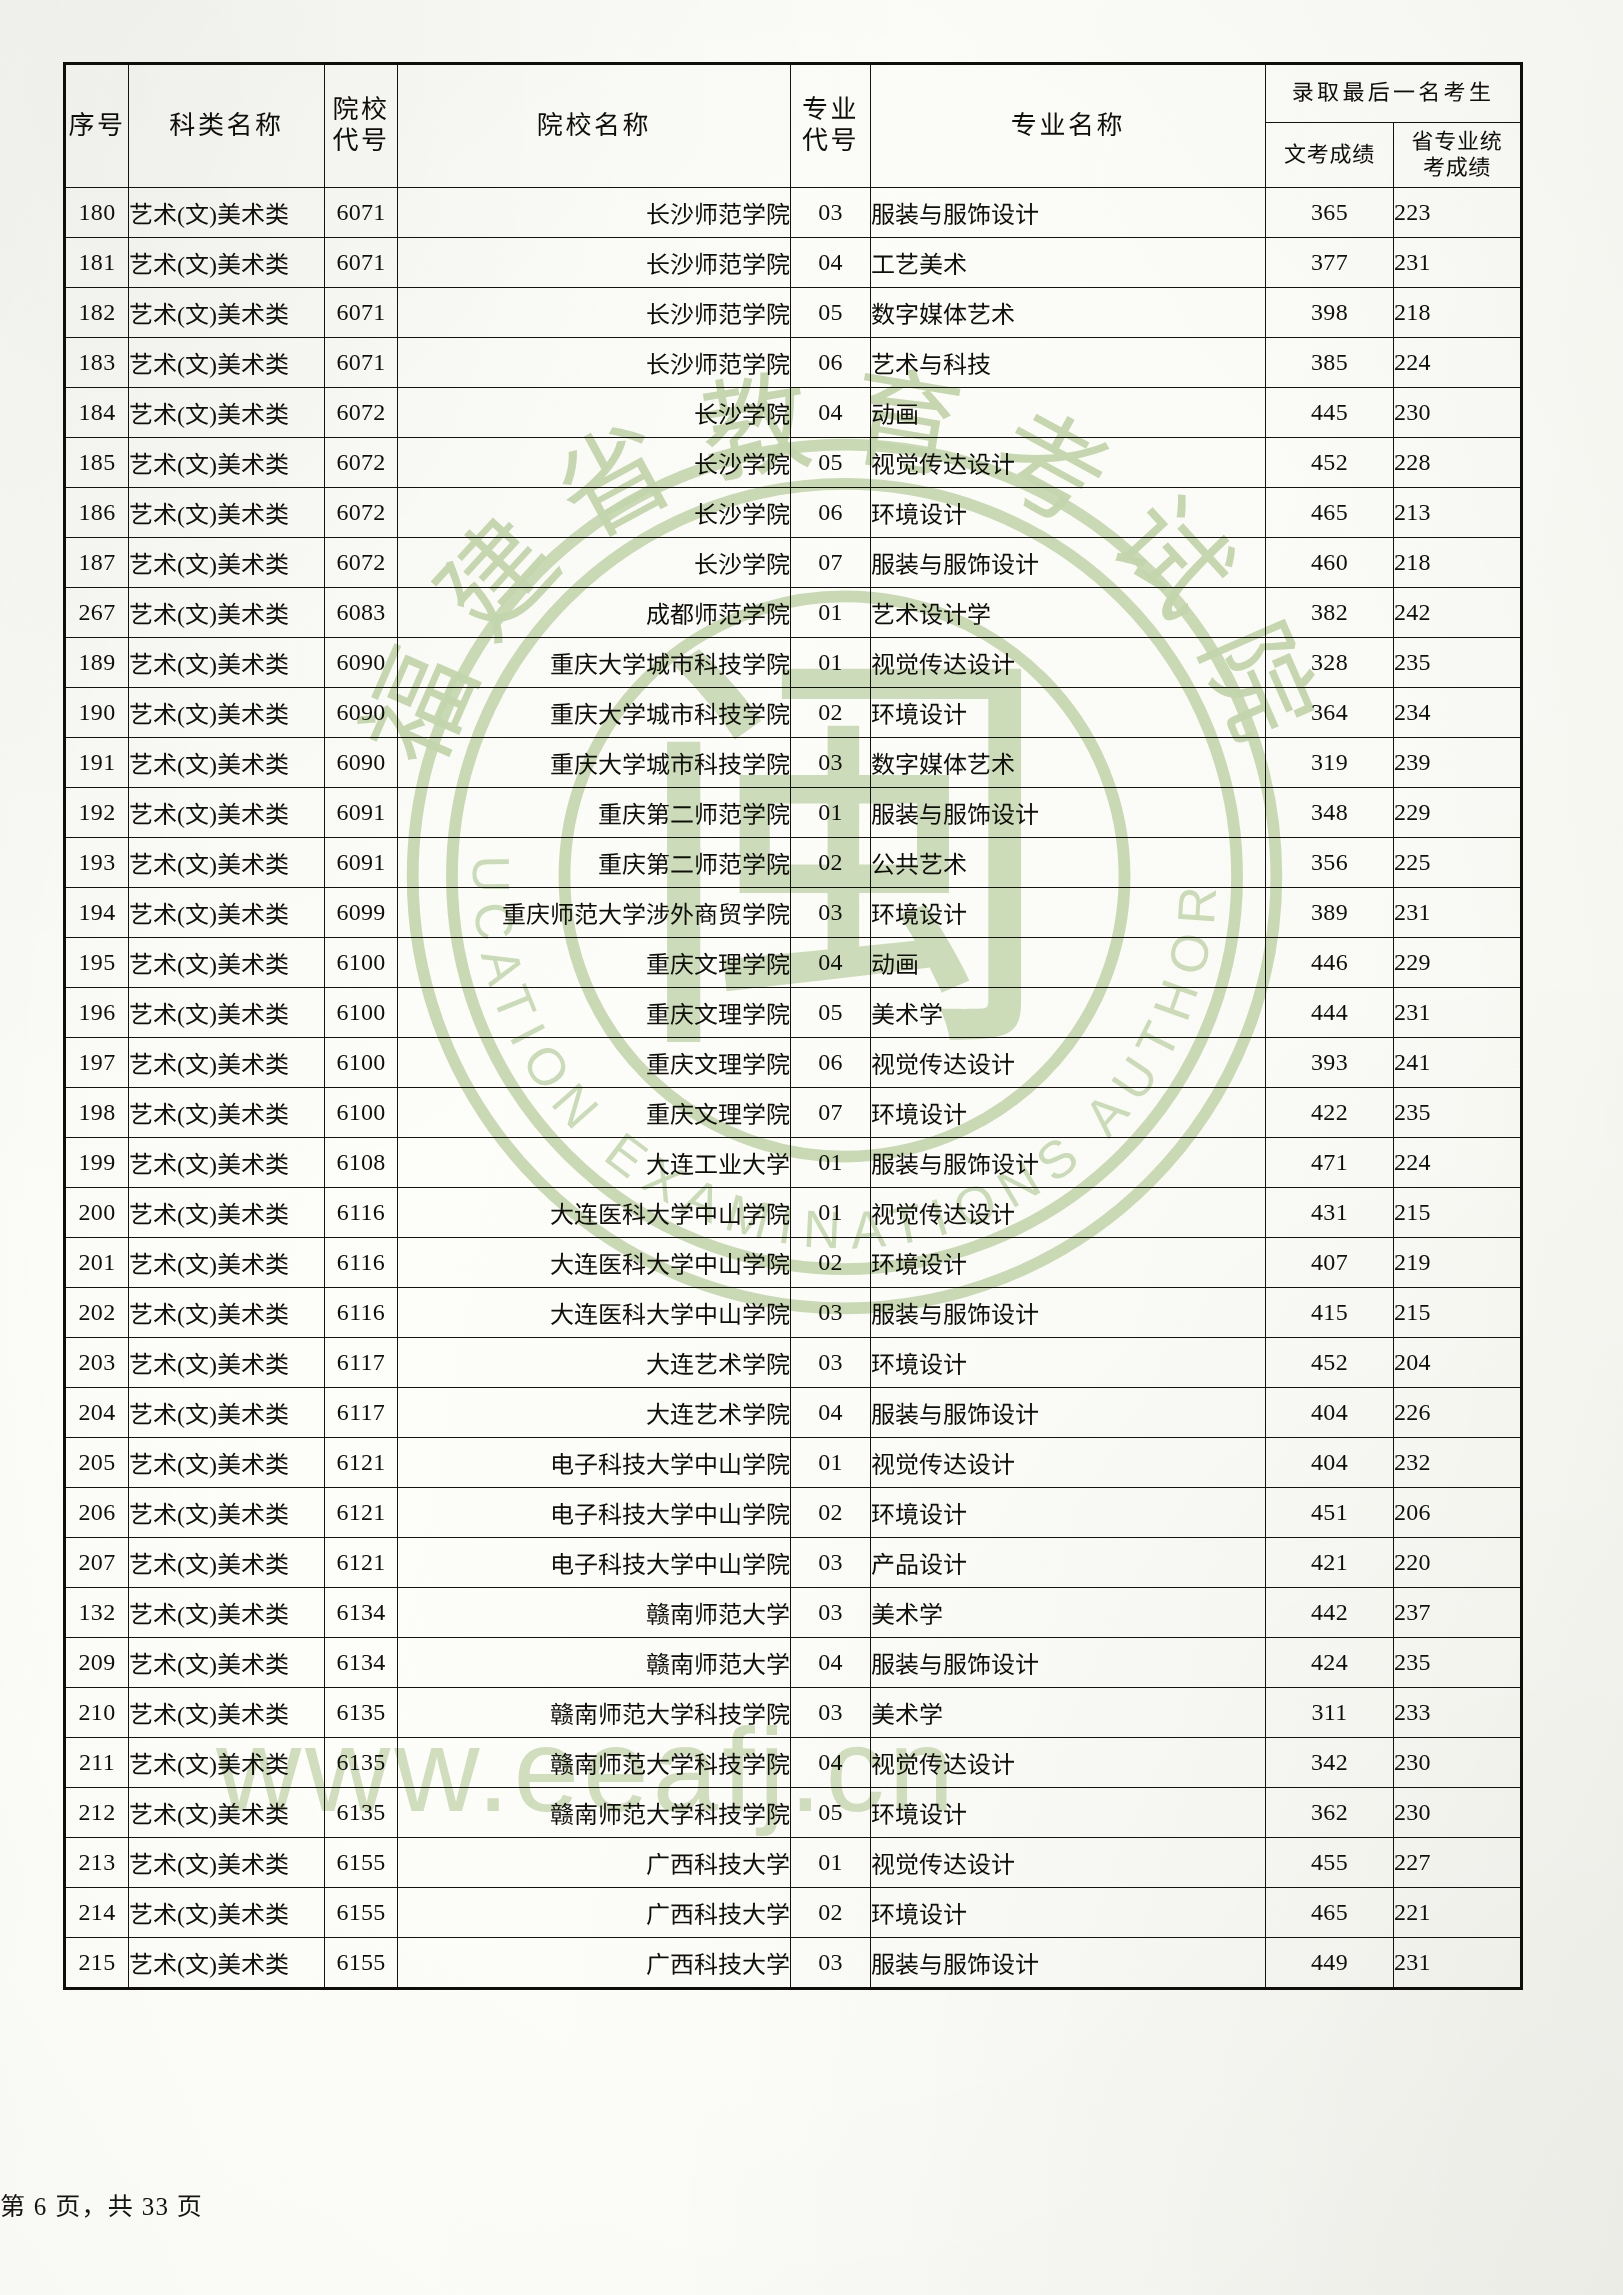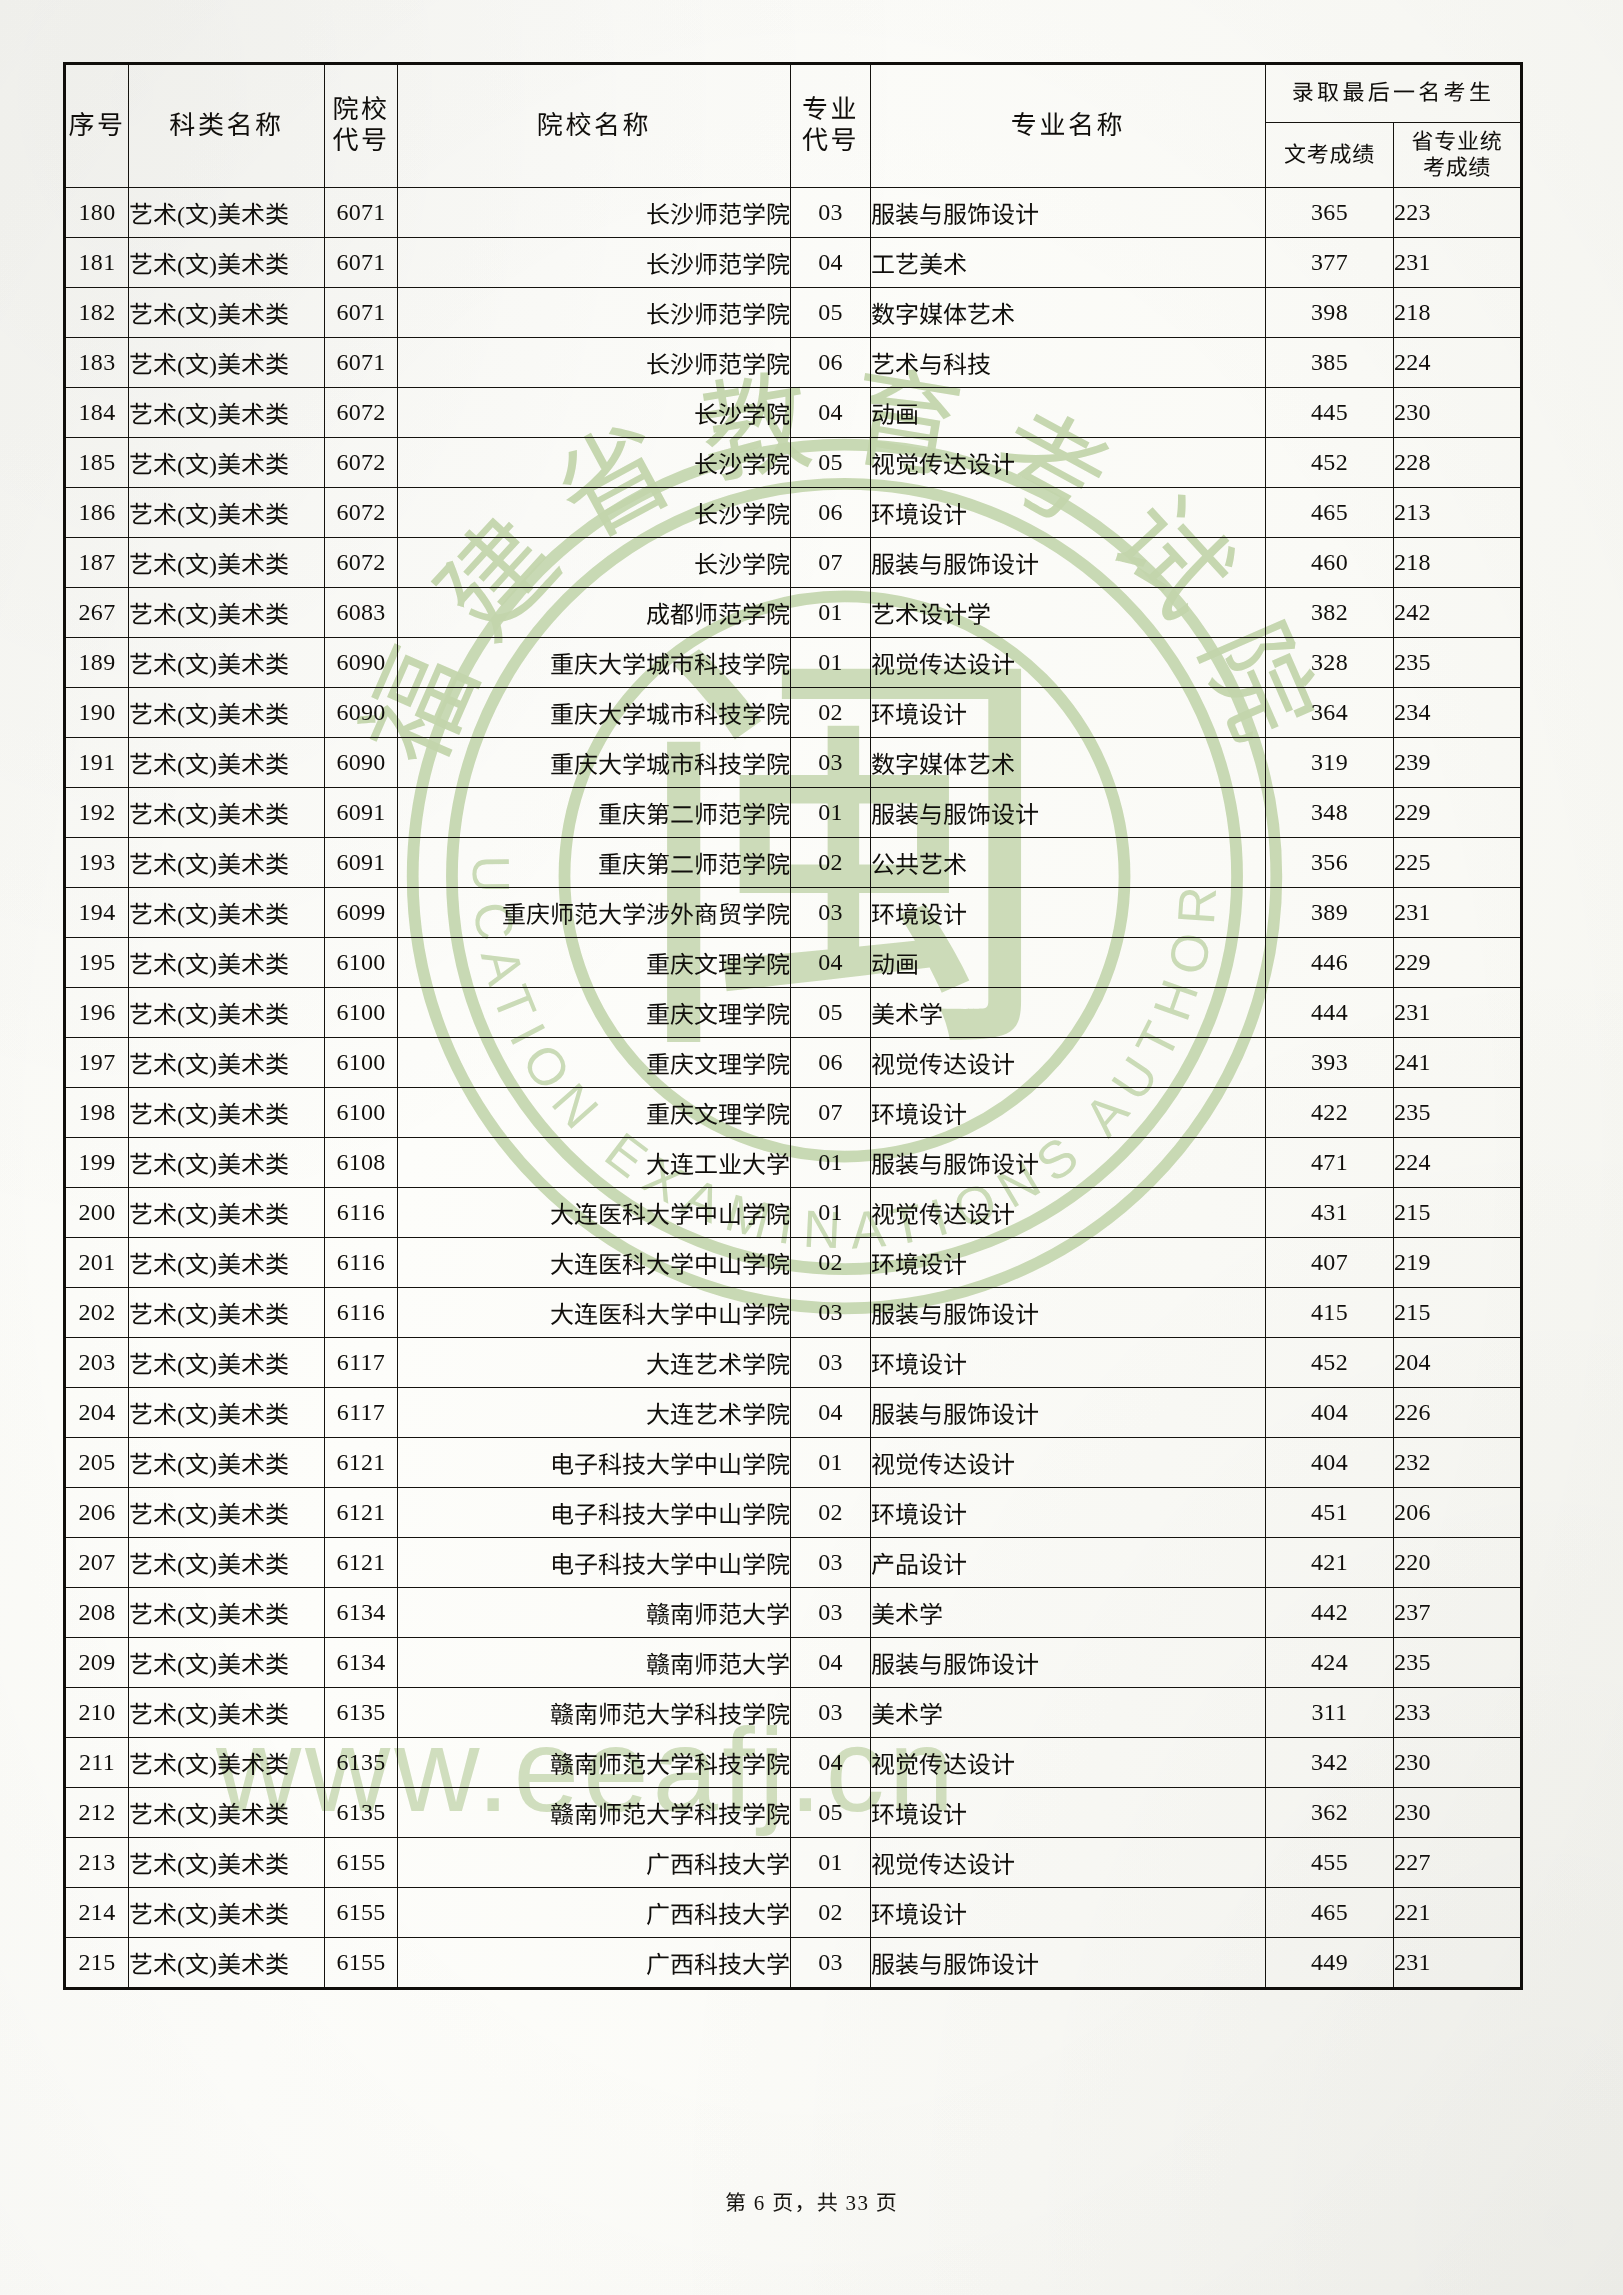--- a/index.html
+++ b/index.html
@@ -134,22 +134,22 @@
   col.w-major  { width: 395px; }
   col.w-s1     { width: 128px; }
   col.w-s2     { width: 128px; }
 
   
   .footer{
     position:absolute;
     left:0;
     right:0;
     top: 2186px;
-    text-align:center;
-    font-size: 21px;
+    text-align:left;
+    font-size: 25px;
     letter-spacing: 1.3px;
     color:#15130f;
     font-family: "Liberation Serif", "DejaVu Serif", serif;
     z-index: 4;
   }
 </style>
 </head>
 <body>
 
 <div id="page"></div>
@@ -493,21 +493,21 @@
           <td class="c-idx">207</td>
           <td class="c-cat">艺术(文)美术类</td>
           <td class="c-code">6121</td>
           <td class="c-school">电子科技大学中山学院</td>
           <td class="c-mcode">03</td>
           <td class="c-major">产品设计</td>
           <td class="c-s1">421</td>
           <td class="c-s2">220</td>
         </tr>
         <tr>
-          <td class="c-idx">208</td>
+          <td class="c-idx">132</td>
           <td class="c-cat">艺术(文)美术类</td>
           <td class="c-code">6134</td>
           <td class="c-school">赣南师范大学</td>
           <td class="c-mcode">03</td>
           <td class="c-major">美术学</td>
           <td class="c-s1">442</td>
           <td class="c-s2">237</td>
         </tr>
         <tr>
           <td class="c-idx">209</td>

